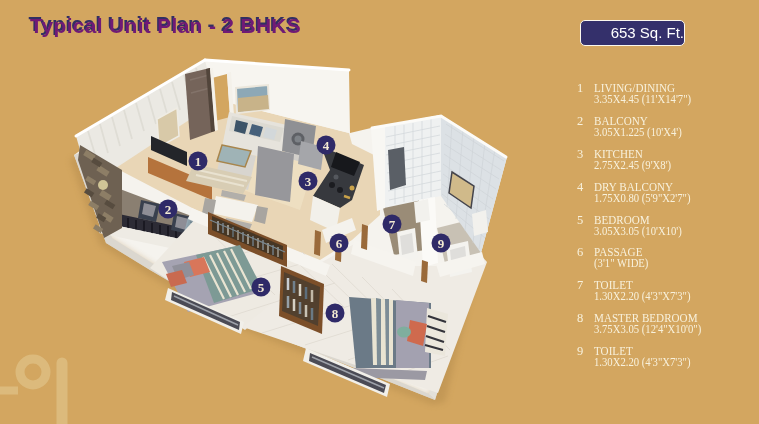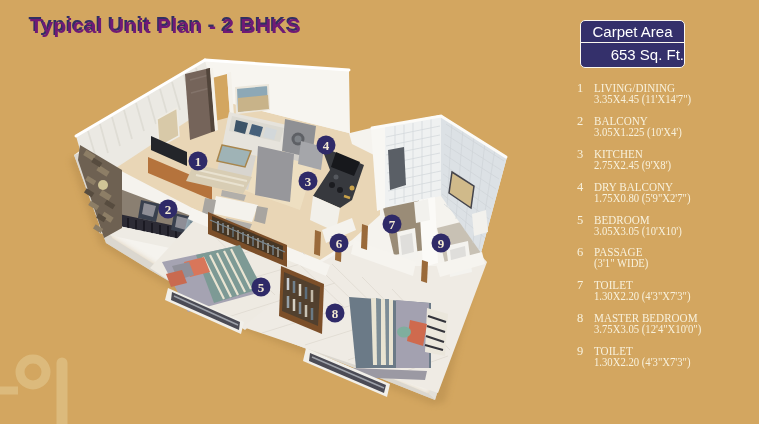--- a/index.html
+++ b/index.html
@@ -320,21 +320,20 @@
     <g>
         <circle cx="441" cy="243" r="9.5" fill="#2f2a68"></circle>
         <text x="441" y="248">9</text>
       </g>
   </g>
 </svg>
 
 <div class="title">Typical Unit Plan - 2 BHKS</div>
 
 <div class="badge">
-    <div class="r1">Carpet Area</div>
     <div class="r2">653 Sq. Ft.</div>
   </div>
 
 <div class="legend">
   <div class="le">
       <div class="n">1</div>
       <div class="t">LIVING/DINING<div class="d">3.35X4.45 (11'X14'7")</div></div>
     </div>
   <div class="le">
       <div class="n">2</div>

